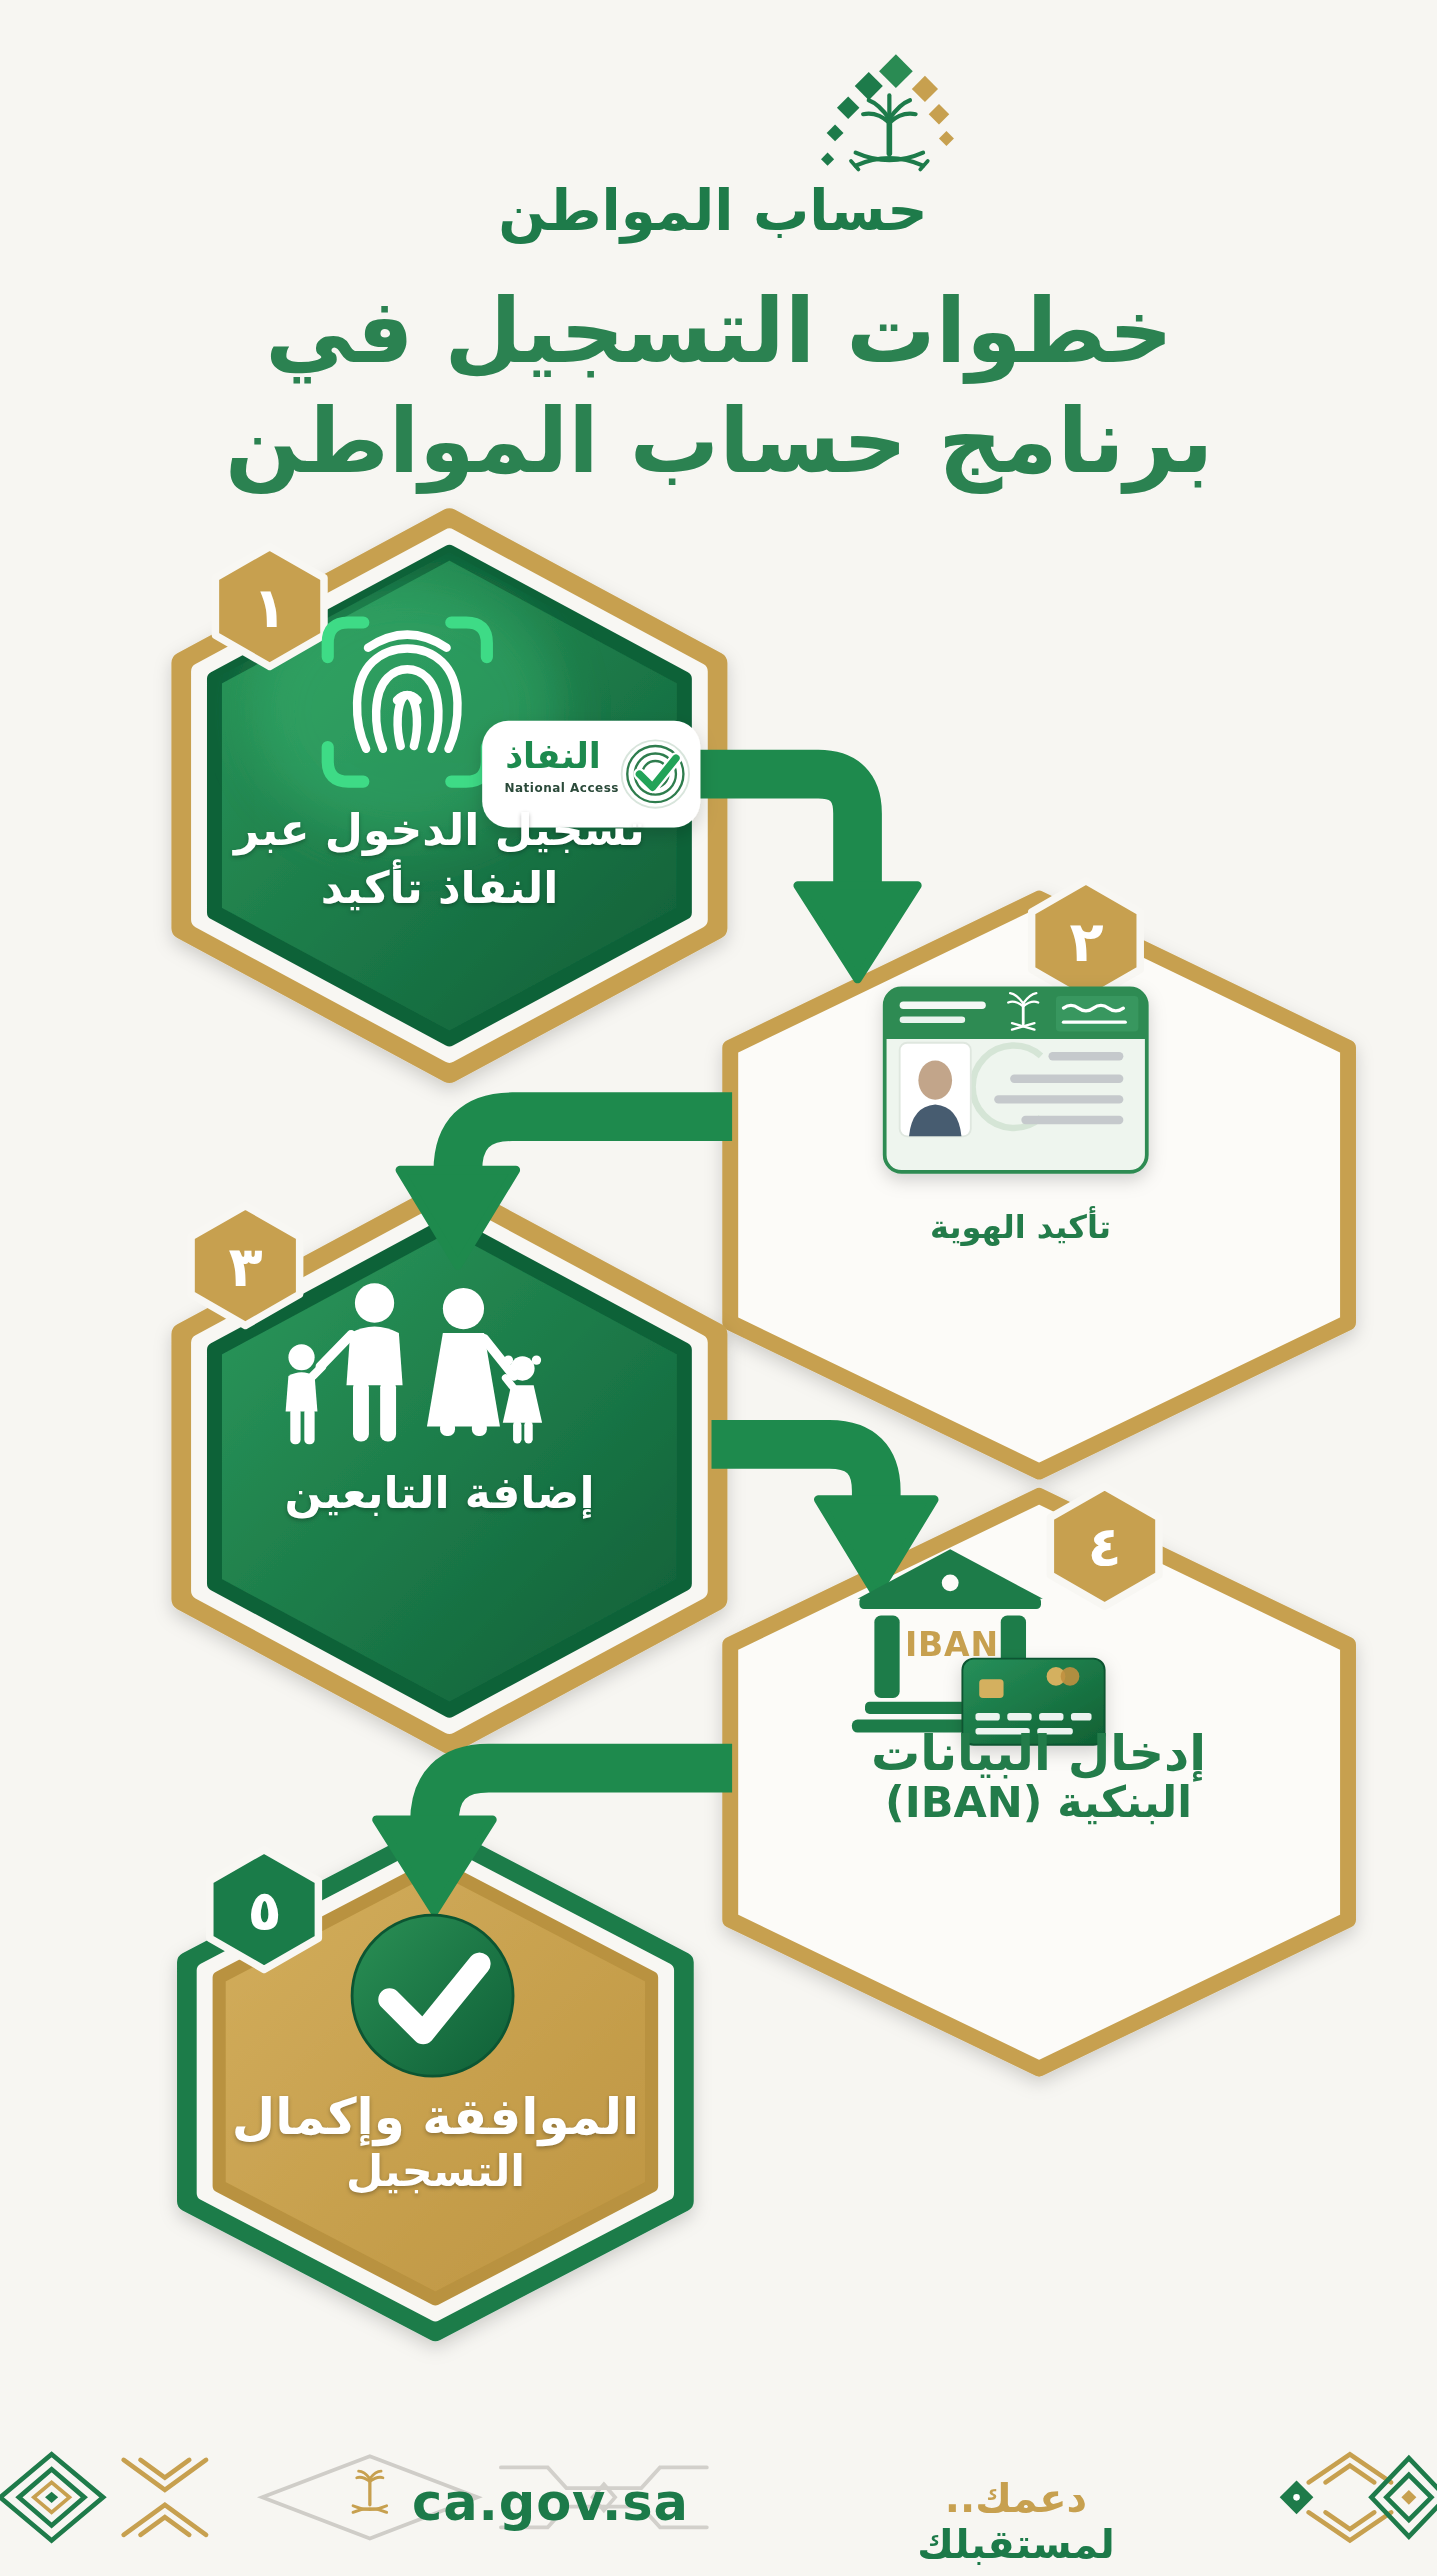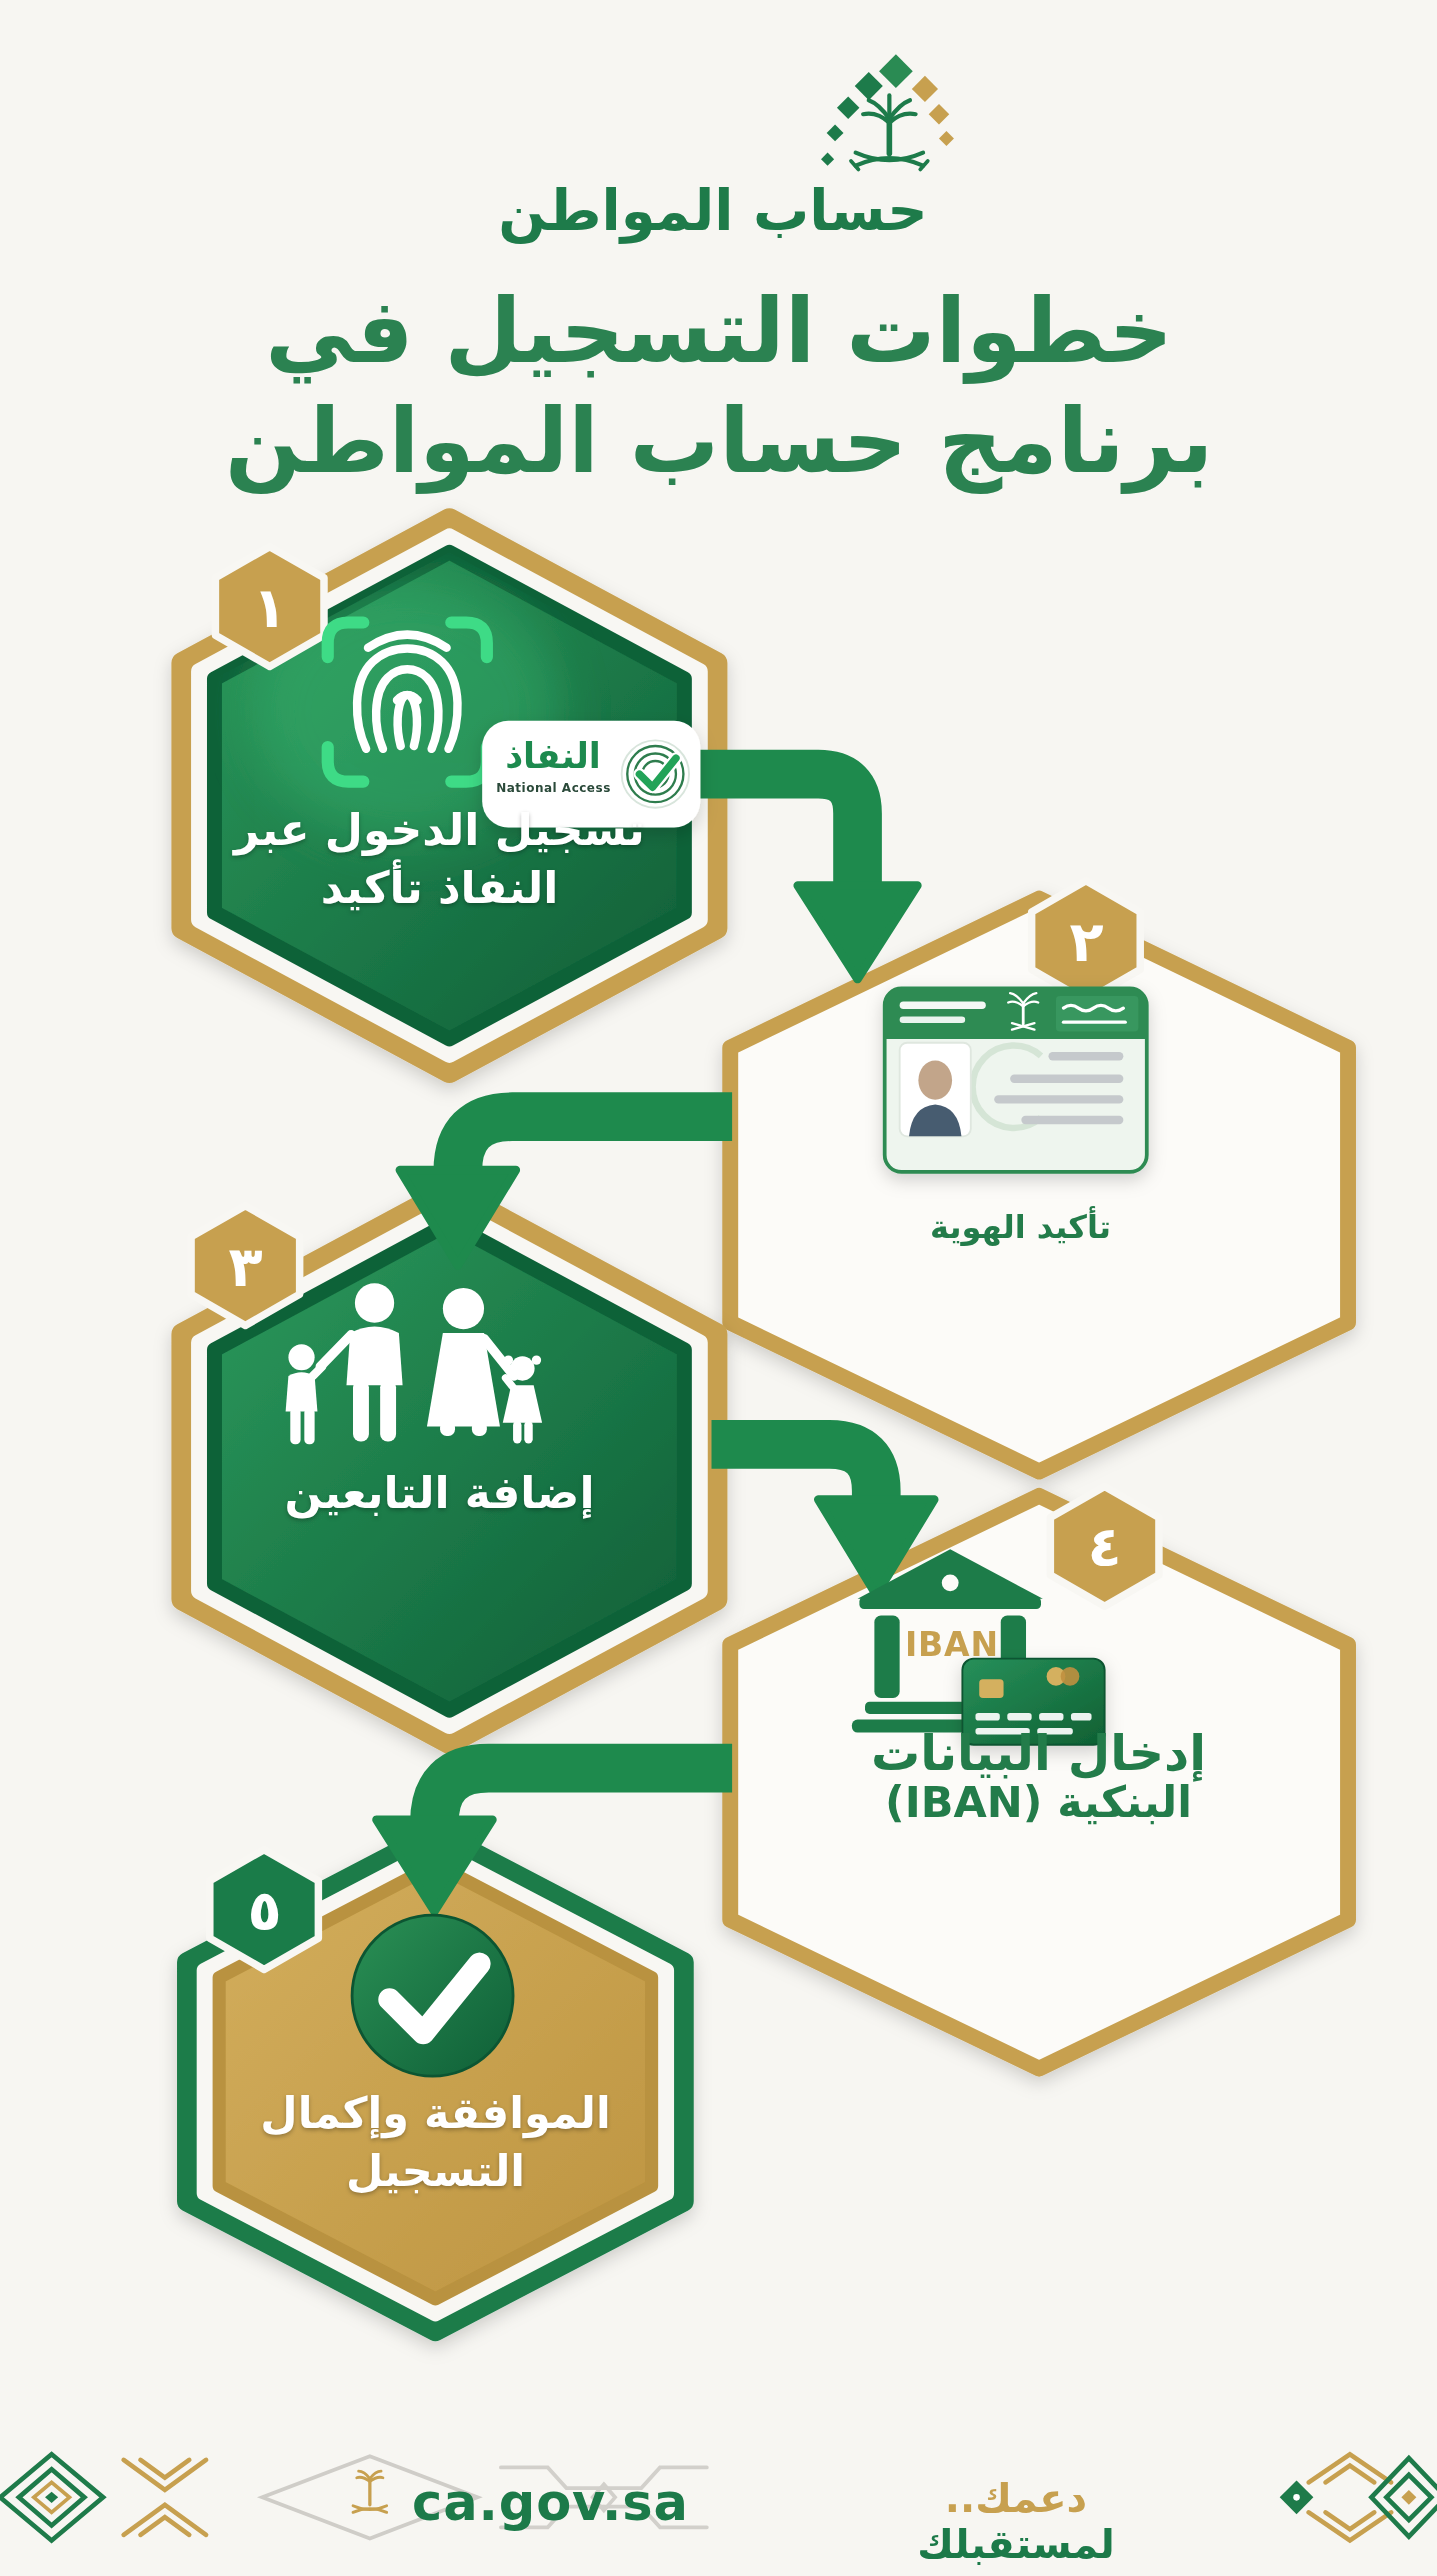--- a/index.html
+++ b/index.html
@@ -9,21 +9,21 @@
   .ar{direction:rtl;unicode-bidi:isolate;}
   svg{display:block;}
   .wordmark{left:432px;top:178px;width:562px;font-size:56px;font-weight:bold;color:#1e7b4a;text-align:center;}
   .title-line{left:0;top:0;width:1438px;font-size:89px;font-weight:bold;color:#2b8251;text-align:center;line-height:1.05;}
   .badge-num{width:109px;height:120px;display:flex;align-items:center;justify-content:center;
              color:#ffffff;font-size:56px;font-weight:bold;}
   .hex-label{font-weight:bold;text-align:center;line-height:1.15;}
   .hex-label.white{color:#ffffff;text-shadow:0 1.9px 4.7px rgba(0,0,0,.28);}
   .hex-label.green{color:#237c4a;}
   .nafath-name{left:491px;top:736px;width:124px;font-size:35px;font-weight:bold;color:#1d8a4e;text-align:center;}
-  .nafath-sub{left:488px;top:781px;width:131px;font-size:12px;font-weight:bold;color:#2b4a3a;text-align:center;letter-spacing:0.5px;}
+  .nafath-sub{left:488px;top:781px;width:131px;font-size:12px;font-weight:bold;color:#2b4a3a;text-align:right;letter-spacing:0.5px;}
   .iban-text{left:894px;top:1625px;width:116px;font-size:33px;font-weight:bold;color:#c7a04f;text-align:center;letter-spacing:0.9px;}
   .footer-url{left:412px;top:2473px;width:374px;font-size:51px;font-weight:bold;color:#1c7a49;letter-spacing:0.9px;}
   .footer-slogan{left:871px;top:2475px;width:290px;font-size:40px;font-weight:bold;text-align:center;}
   .footer-slogan .g1{color:#c7a04f;margin-top:30px;}
   .footer-slogan .g2{color:#1c7a49;}
 </style>
 </head>
 <body>
 
 <div class="canvas">
@@ -324,21 +324,21 @@
   <div class="abs nafath-sub">National Access</div>
 
   <div class="abs ar hex-label green" style="left:796px;top:1209px;width:449px;font-size:32px">تأكيد الهوية</div>
 
   <div class="abs ar hex-label white" style="left:215px;top:1468px;width:449px;font-size:44px">إضافة التابعين</div>
 
   <div class="abs iban-text">IBAN</div>
   <div class="abs ar hex-label green" style="left:814px;top:1726px;width:449px;font-size:49px">إدخال البيانات</div>
   <div class="abs ar hex-label green" style="left:814px;top:1778px;width:449px;font-size:43px">البنكية (IBAN)</div>
 
-  <div class="abs ar hex-label white" style="left:211px;top:2089px;width:449px;font-size:43px">الموافقة وإكمال</div>
+  <div class="abs ar hex-label white" style="left:211px;top:2089px;width:449px;font-size:50px">الموافقة وإكمال</div>
   <div class="abs ar hex-label white" style="left:211px;top:2147px;width:449px;font-size:43px">التسجيل</div>
 
   <div class="abs footer-url">ca.gov.sa</div>
   <div class="abs ar footer-slogan">
     <span class="g1">دعمك..</span>
     <span> </span>
     <span class="g2">لمستقبلك</span>
   </div>
 
 </div>

